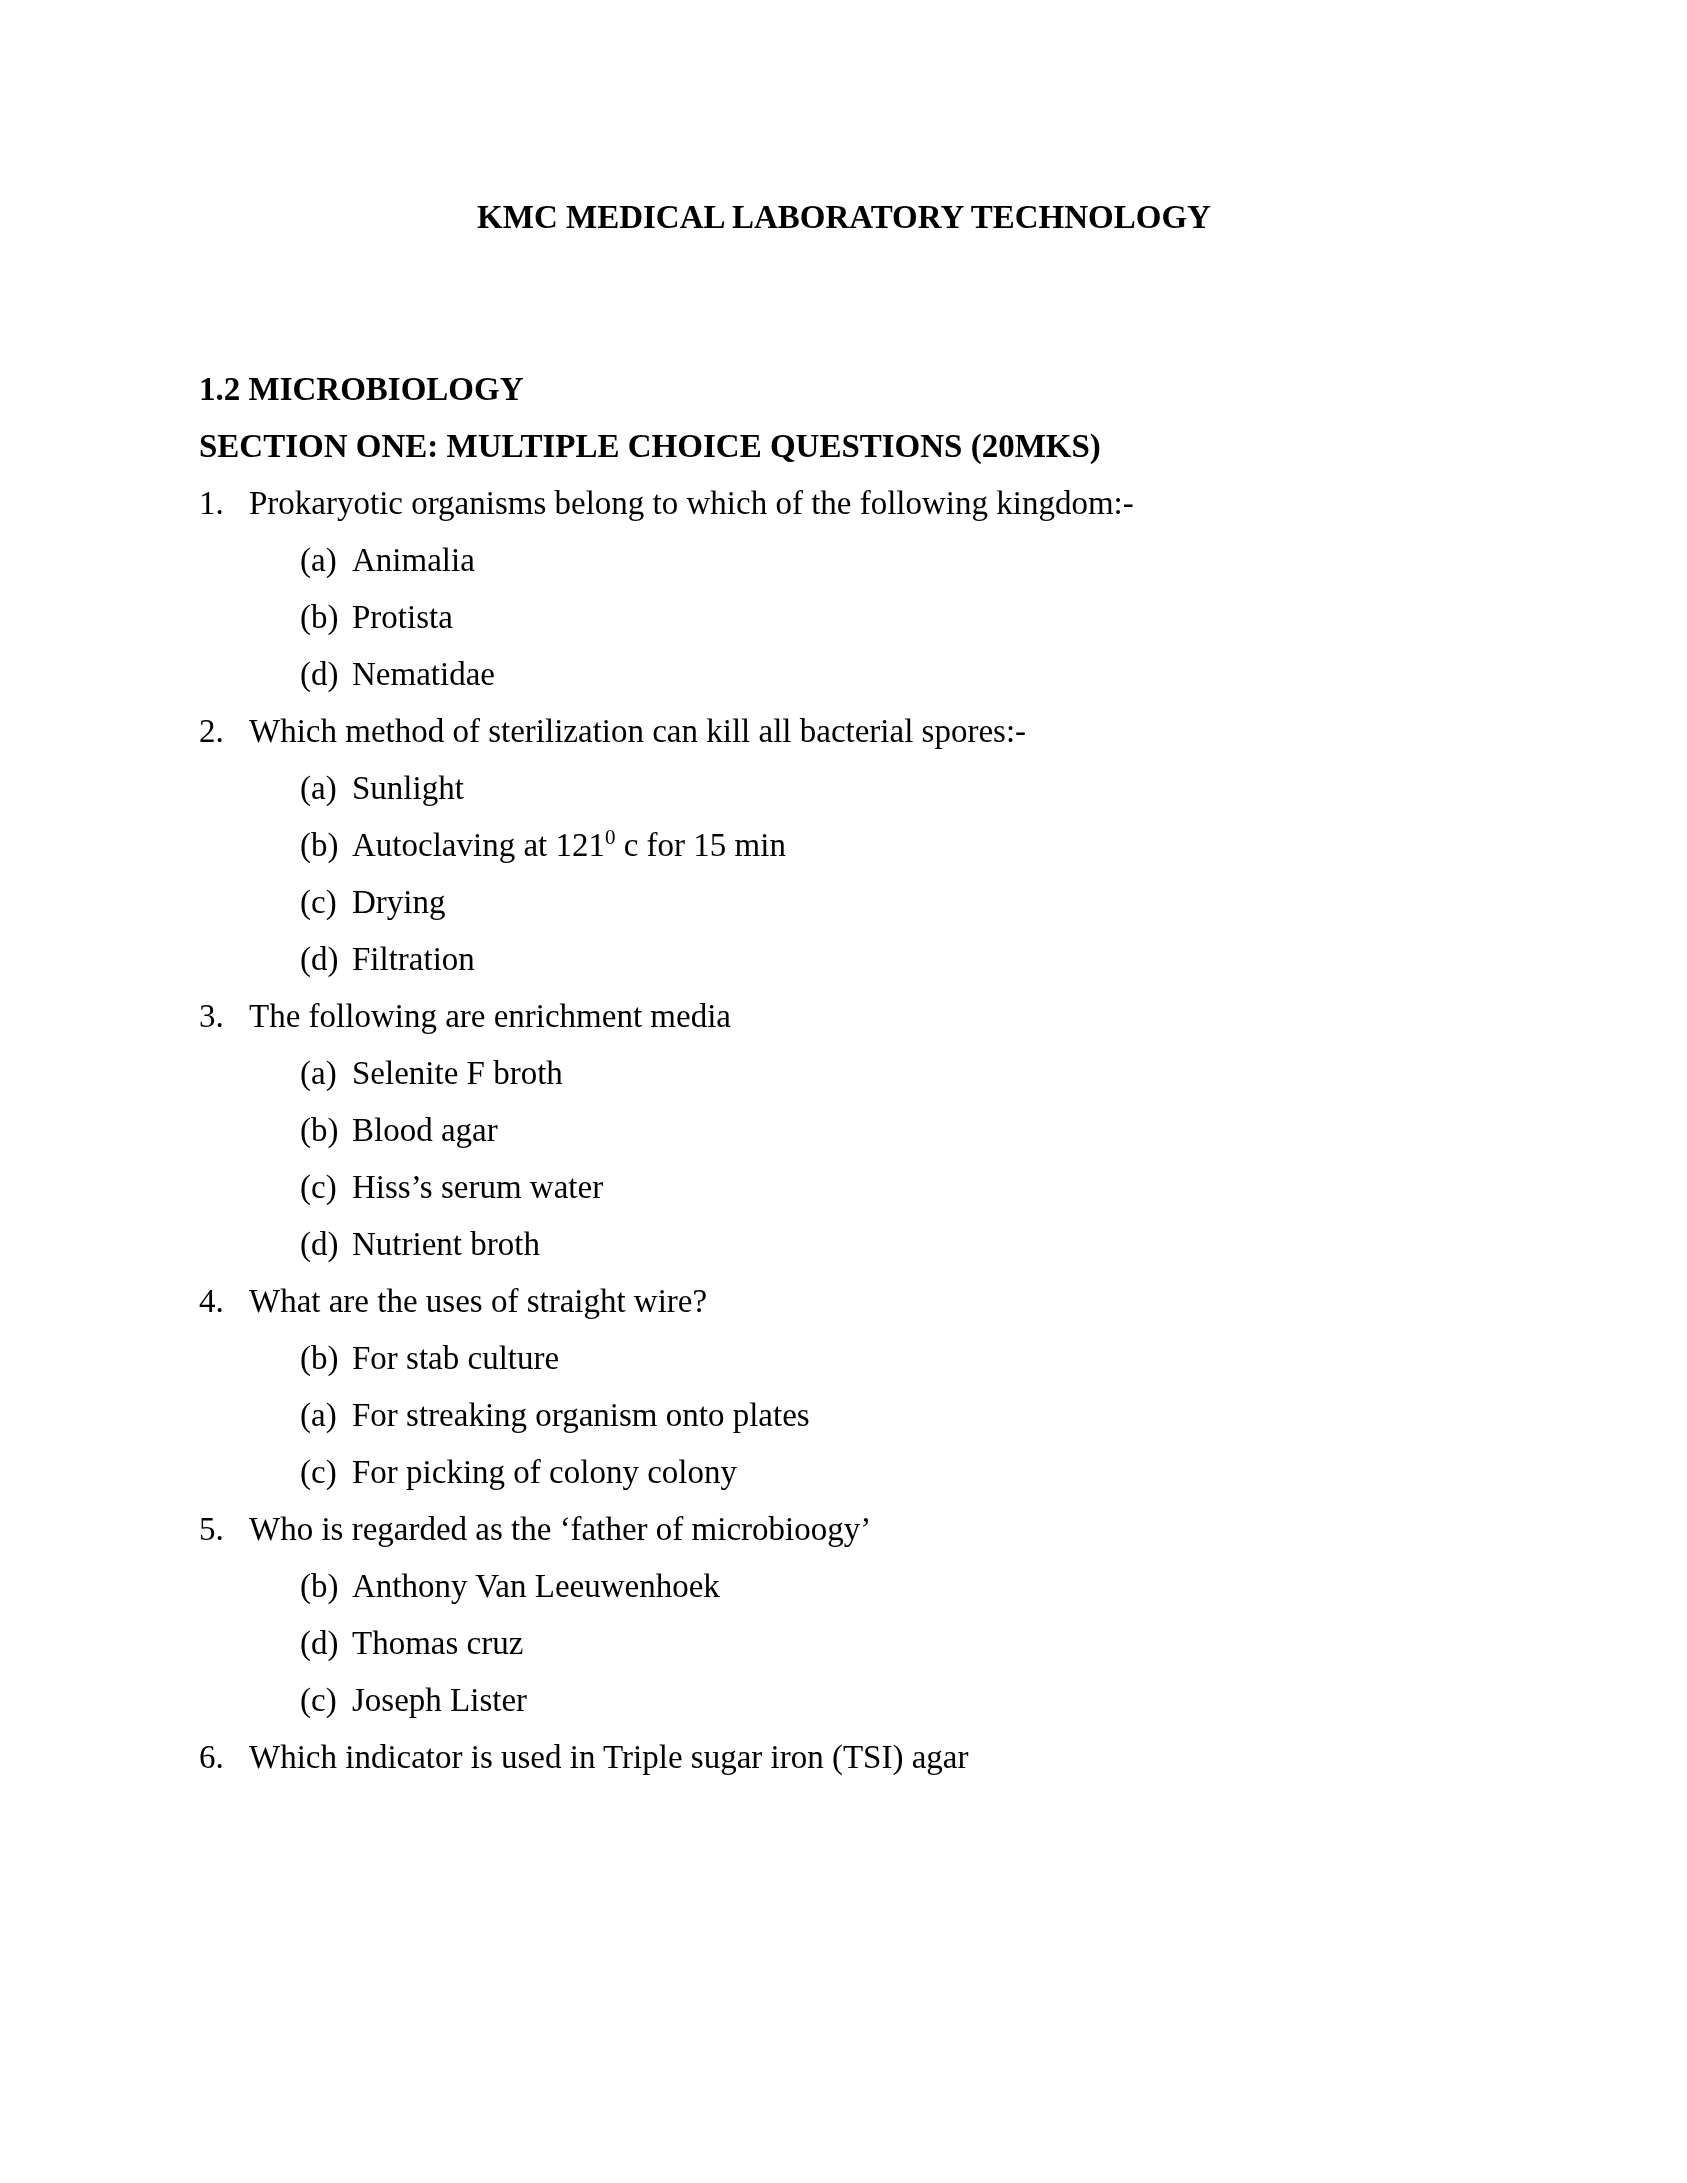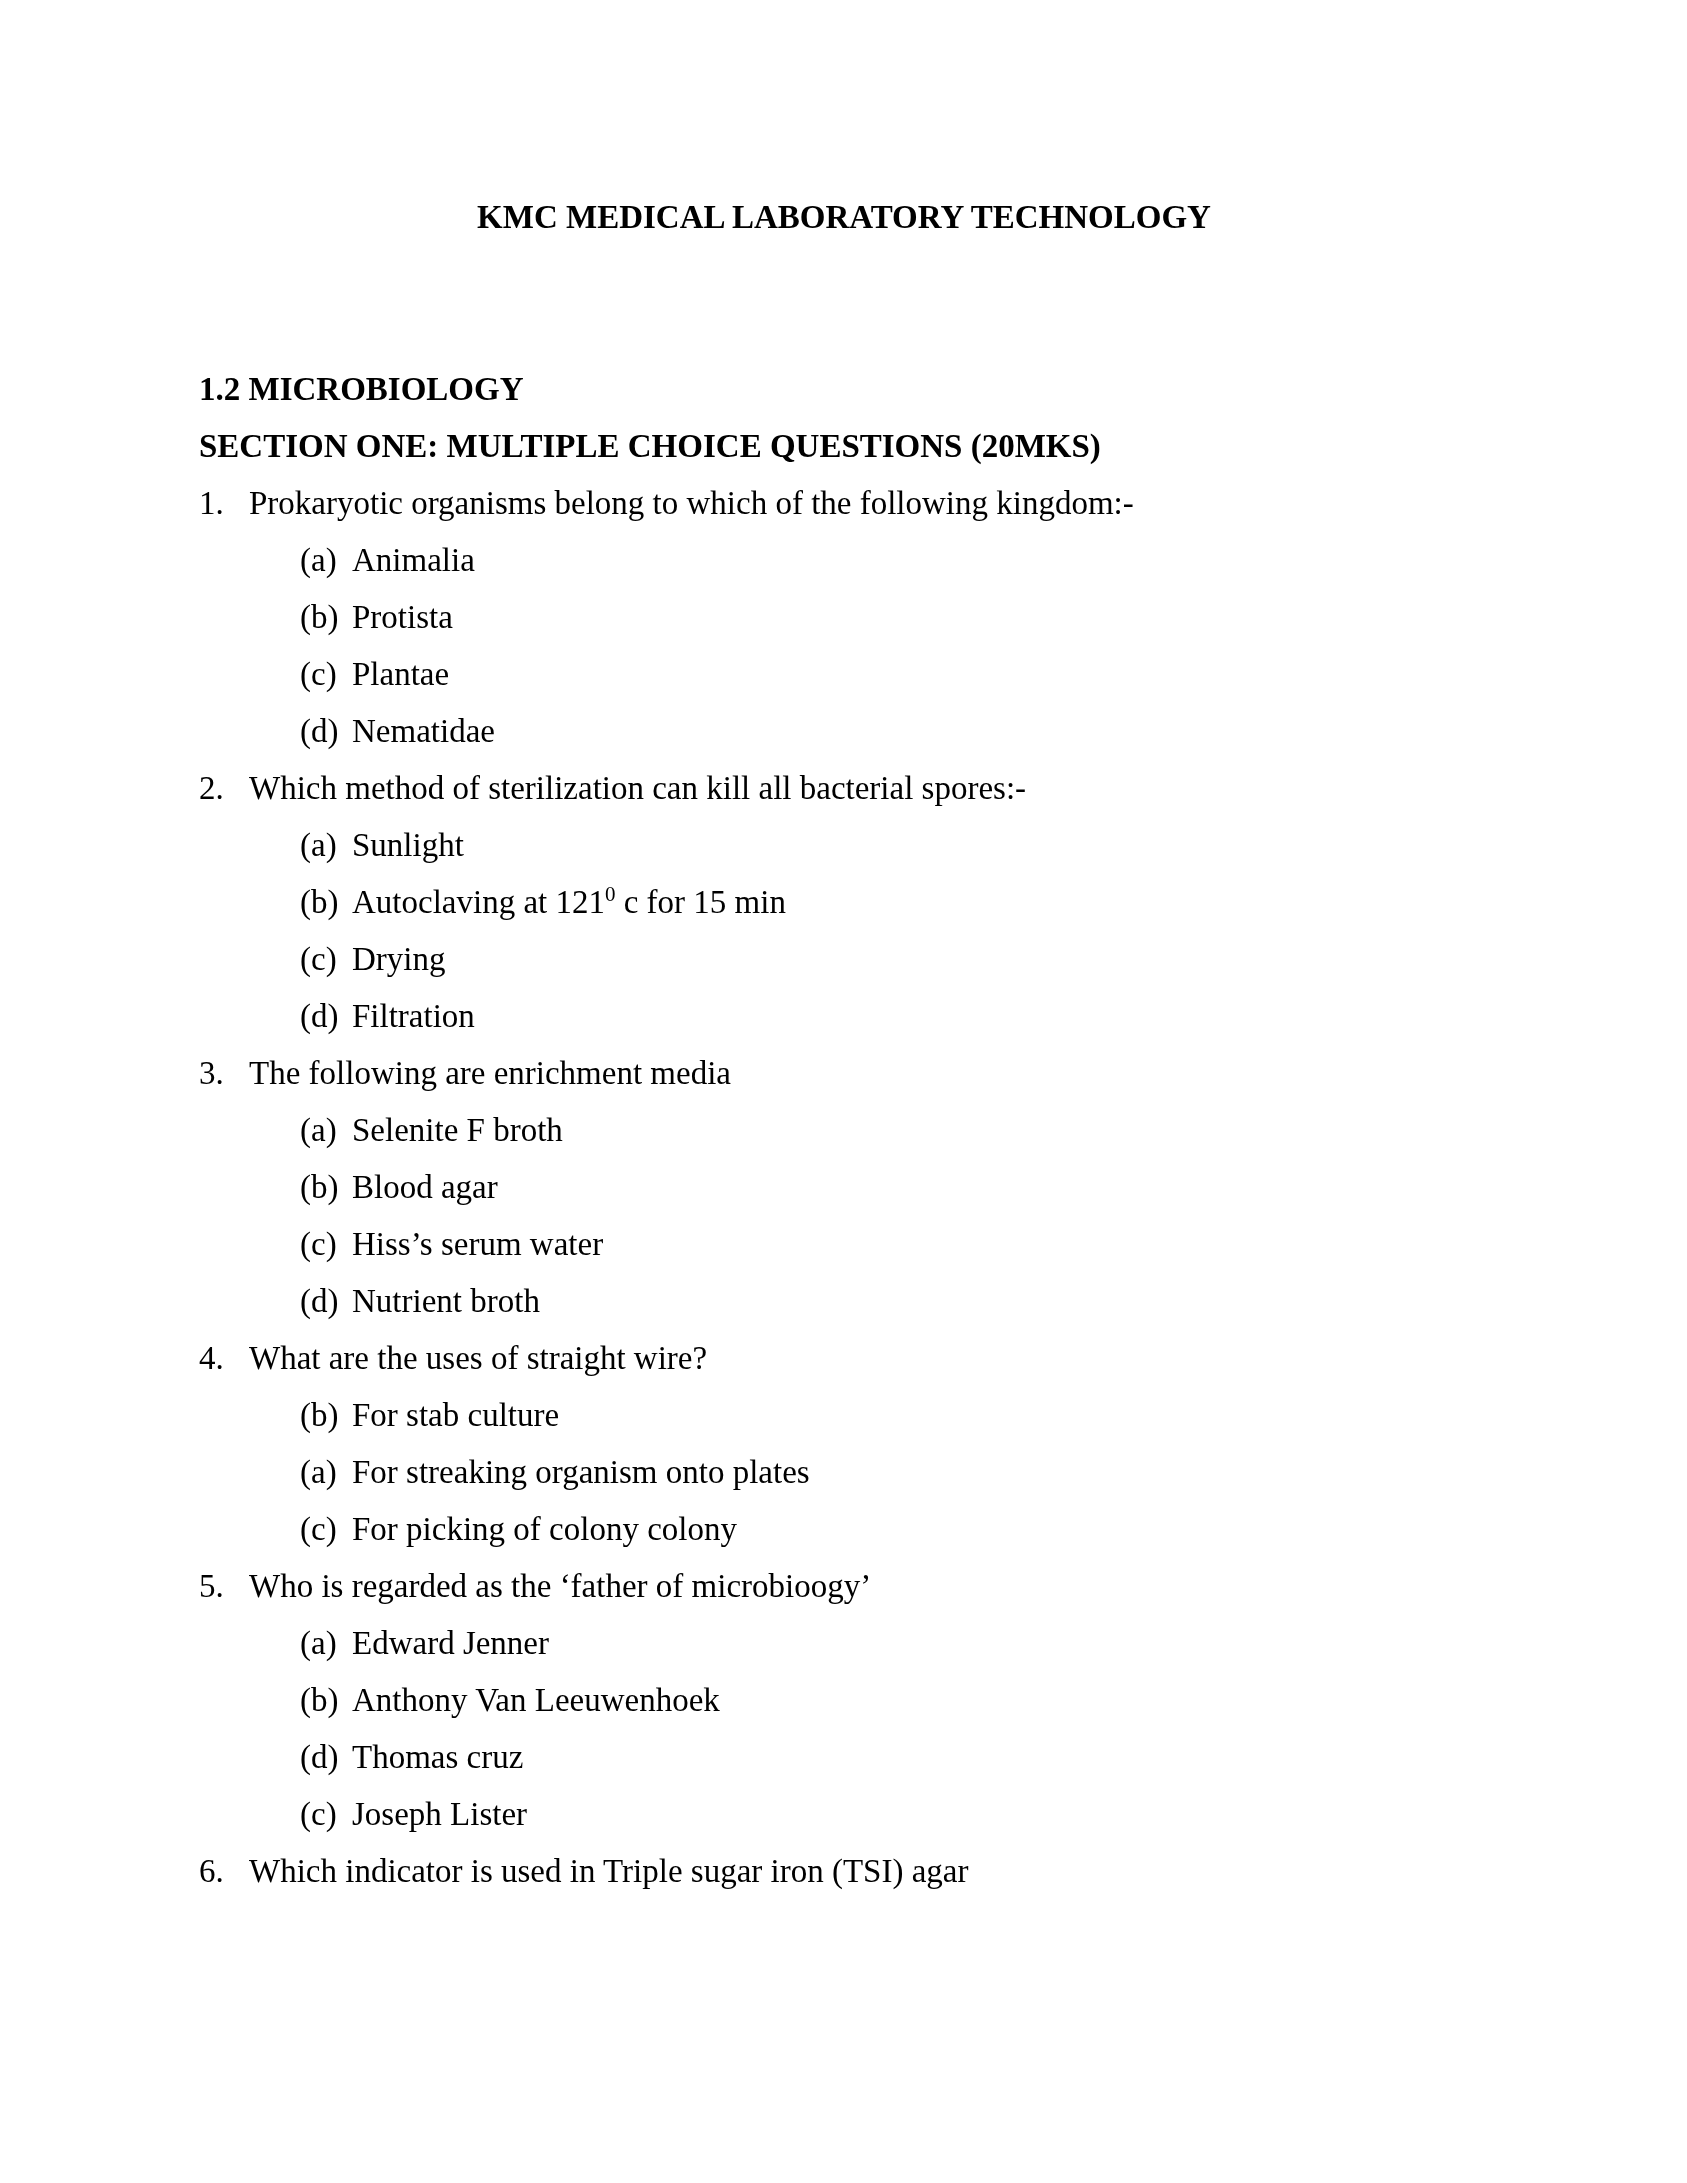--- a/index.html
+++ b/index.html
@@ -56,23 +56,20 @@
     <div class="line question">
       <span class="q-num">1.</span><span class="q-text">Prokaryotic organisms belong to which of the following kingdom:-</span>
     </div>
     <div class="line option">
       <span class="opt-marker">(a)</span><span class="opt-text">Animalia</span>
     </div>
     <div class="line option">
       <span class="opt-marker">(b)</span><span class="opt-text">Protista</span>
     </div>
     <div class="line option">
-      <span class="opt-marker">(c)</span><span class="opt-text">Plantae</span>
-    </div>
-    <div class="line option">
       <span class="opt-marker">(d)</span><span class="opt-text">Nematidae</span>
     </div>
 
     <div class="line question">
       <span class="q-num">2.</span><span class="q-text">Which method of sterilization can kill all bacterial spores:-</span>
     </div>
     <div class="line option">
       <span class="opt-marker">(a)</span><span class="opt-text">Sunlight</span>
     </div>
     <div class="line option">
@@ -111,23 +108,20 @@
       <span class="opt-marker">(a)</span><span class="opt-text">For streaking organism onto plates</span>
     </div>
     <div class="line option">
       <span class="opt-marker">(c)</span><span class="opt-text">For picking of colony colony</span>
     </div>
 
     <div class="line question">
       <span class="q-num">5.</span><span class="q-text">Who is regarded as the ‘father of microbioogy’</span>
     </div>
     <div class="line option">
-      <span class="opt-marker">(a)</span><span class="opt-text">Edward Jenner</span>
-    </div>
-    <div class="line option">
       <span class="opt-marker">(b)</span><span class="opt-text">Anthony Van Leeuwenhoek</span>
     </div>
     <div class="line option">
       <span class="opt-marker">(d)</span><span class="opt-text">Thomas cruz</span>
     </div>
     <div class="line option">
       <span class="opt-marker">(c)</span><span class="opt-text">Joseph Lister</span>
     </div>
 
     <div class="line question">

